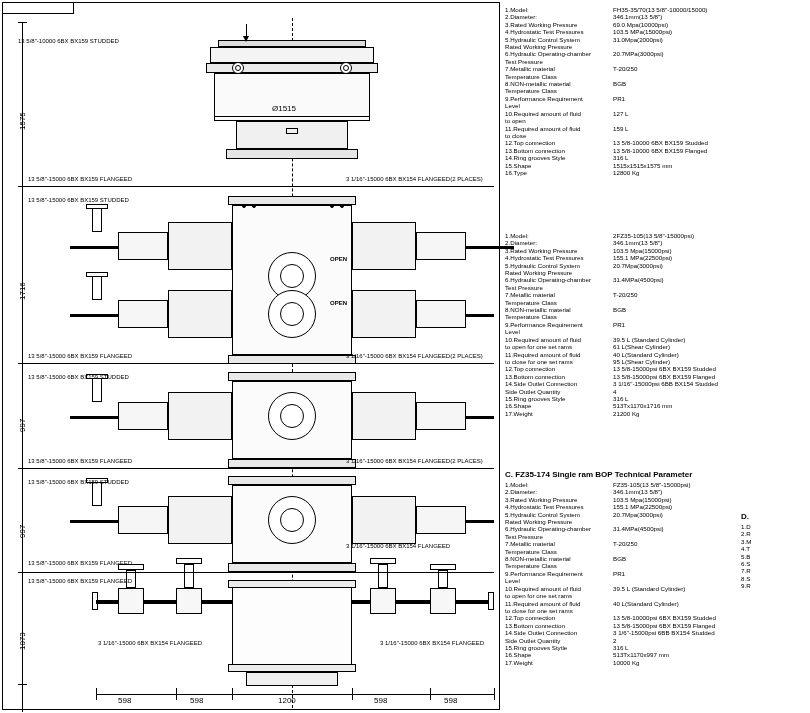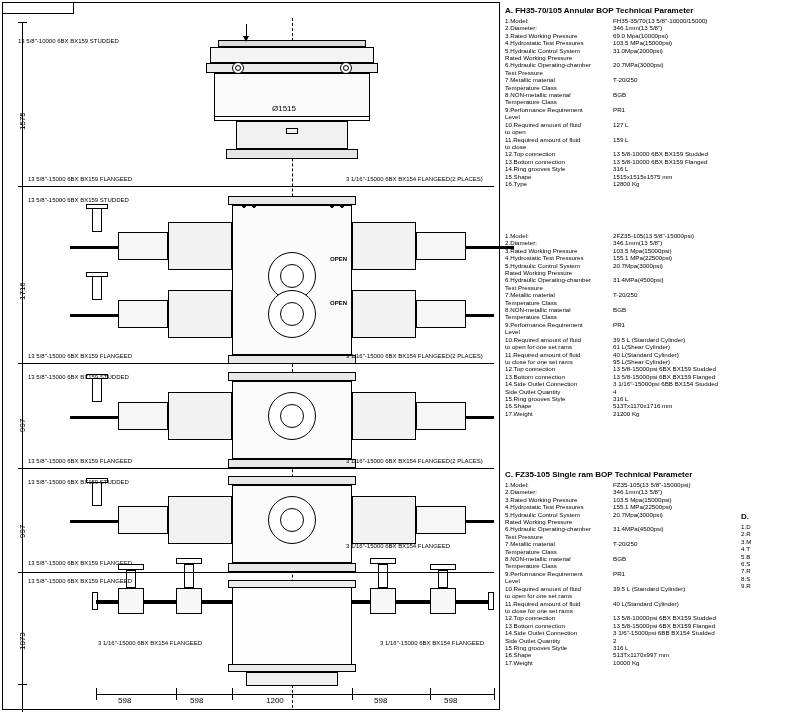--- a/index.html
+++ b/index.html
@@ -197,28 +197,27 @@
   <div class="ln h" style="left:96px;top:694px;width:398px;"></div>
   <div class="ln v" style="left:96px;top:688px;height:12px;"></div>
   <div class="ln v" style="left:176px;top:688px;height:12px;"></div>
   <div class="ln v" style="left:232px;top:688px;height:12px;"></div>
   <div class="ln v" style="left:352px;top:688px;height:12px;"></div>
   <div class="ln v" style="left:430px;top:688px;height:12px;"></div>
   <div class="ln v" style="left:494px;top:688px;height:12px;"></div>
 
   <div class="bottomdim" style="left:118px;top:696px;">598</div>
   <div class="bottomdim" style="left:190px;top:696px;">598</div>
-  <div class="bottomdim" style="left:266px;top:696px;">1200</div>
+  <div class="bottomdim" style="left:278px;top:696px;">1200</div>
   <div class="bottomdim" style="left:374px;top:696px;">598</div>
   <div class="bottomdim" style="left:444px;top:696px;">598</div>
 
   <div id="panel">
 
     <div class="sec" style="top:6px;">
-      <div class="sec-title">A. FH35-70/105 Annular BOP Technical Parameter</div>
       <div id="rowsA">
           <div class="spec-row">
             <span class="spec-k">1.Model:</span>
             <span class="spec-v">FH35-35/70(13 5/8"-10000/15000)</span>
           </div>
           <div class="spec-row">
             <span class="spec-k">2.Diameter:</span>
             <span class="spec-v">346.1mm(13 5/8")</span>
           </div>
           <div class="spec-row">
@@ -407,21 +406,21 @@
             <span class="spec-v">513Tx1170x1716 mm</span>
           </div>
           <div class="spec-row">
             <span class="spec-k">17.Weight</span>
             <span class="spec-v">21200 Kg</span>
           </div>
         </div>
     </div>
 
     <div class="sec" style="top:470px;">
-      <div class="sec-title">C. FZ35-105 Single ram BOP Technical Parameter</div>
+      <div class="sec-title">C. FZ35-174 Single ram BOP Technical Parameter</div>
       <div id="rowsC">
           <div class="spec-row">
             <span class="spec-k">1.Model:</span>
             <span class="spec-v">FZ35-105(13 5/8"-15000psi)</span>
           </div>
           <div class="spec-row">
             <span class="spec-k">2.Diameter:</span>
             <span class="spec-v">346.1mm(13 5/8")</span>
           </div>
           <div class="spec-row">

